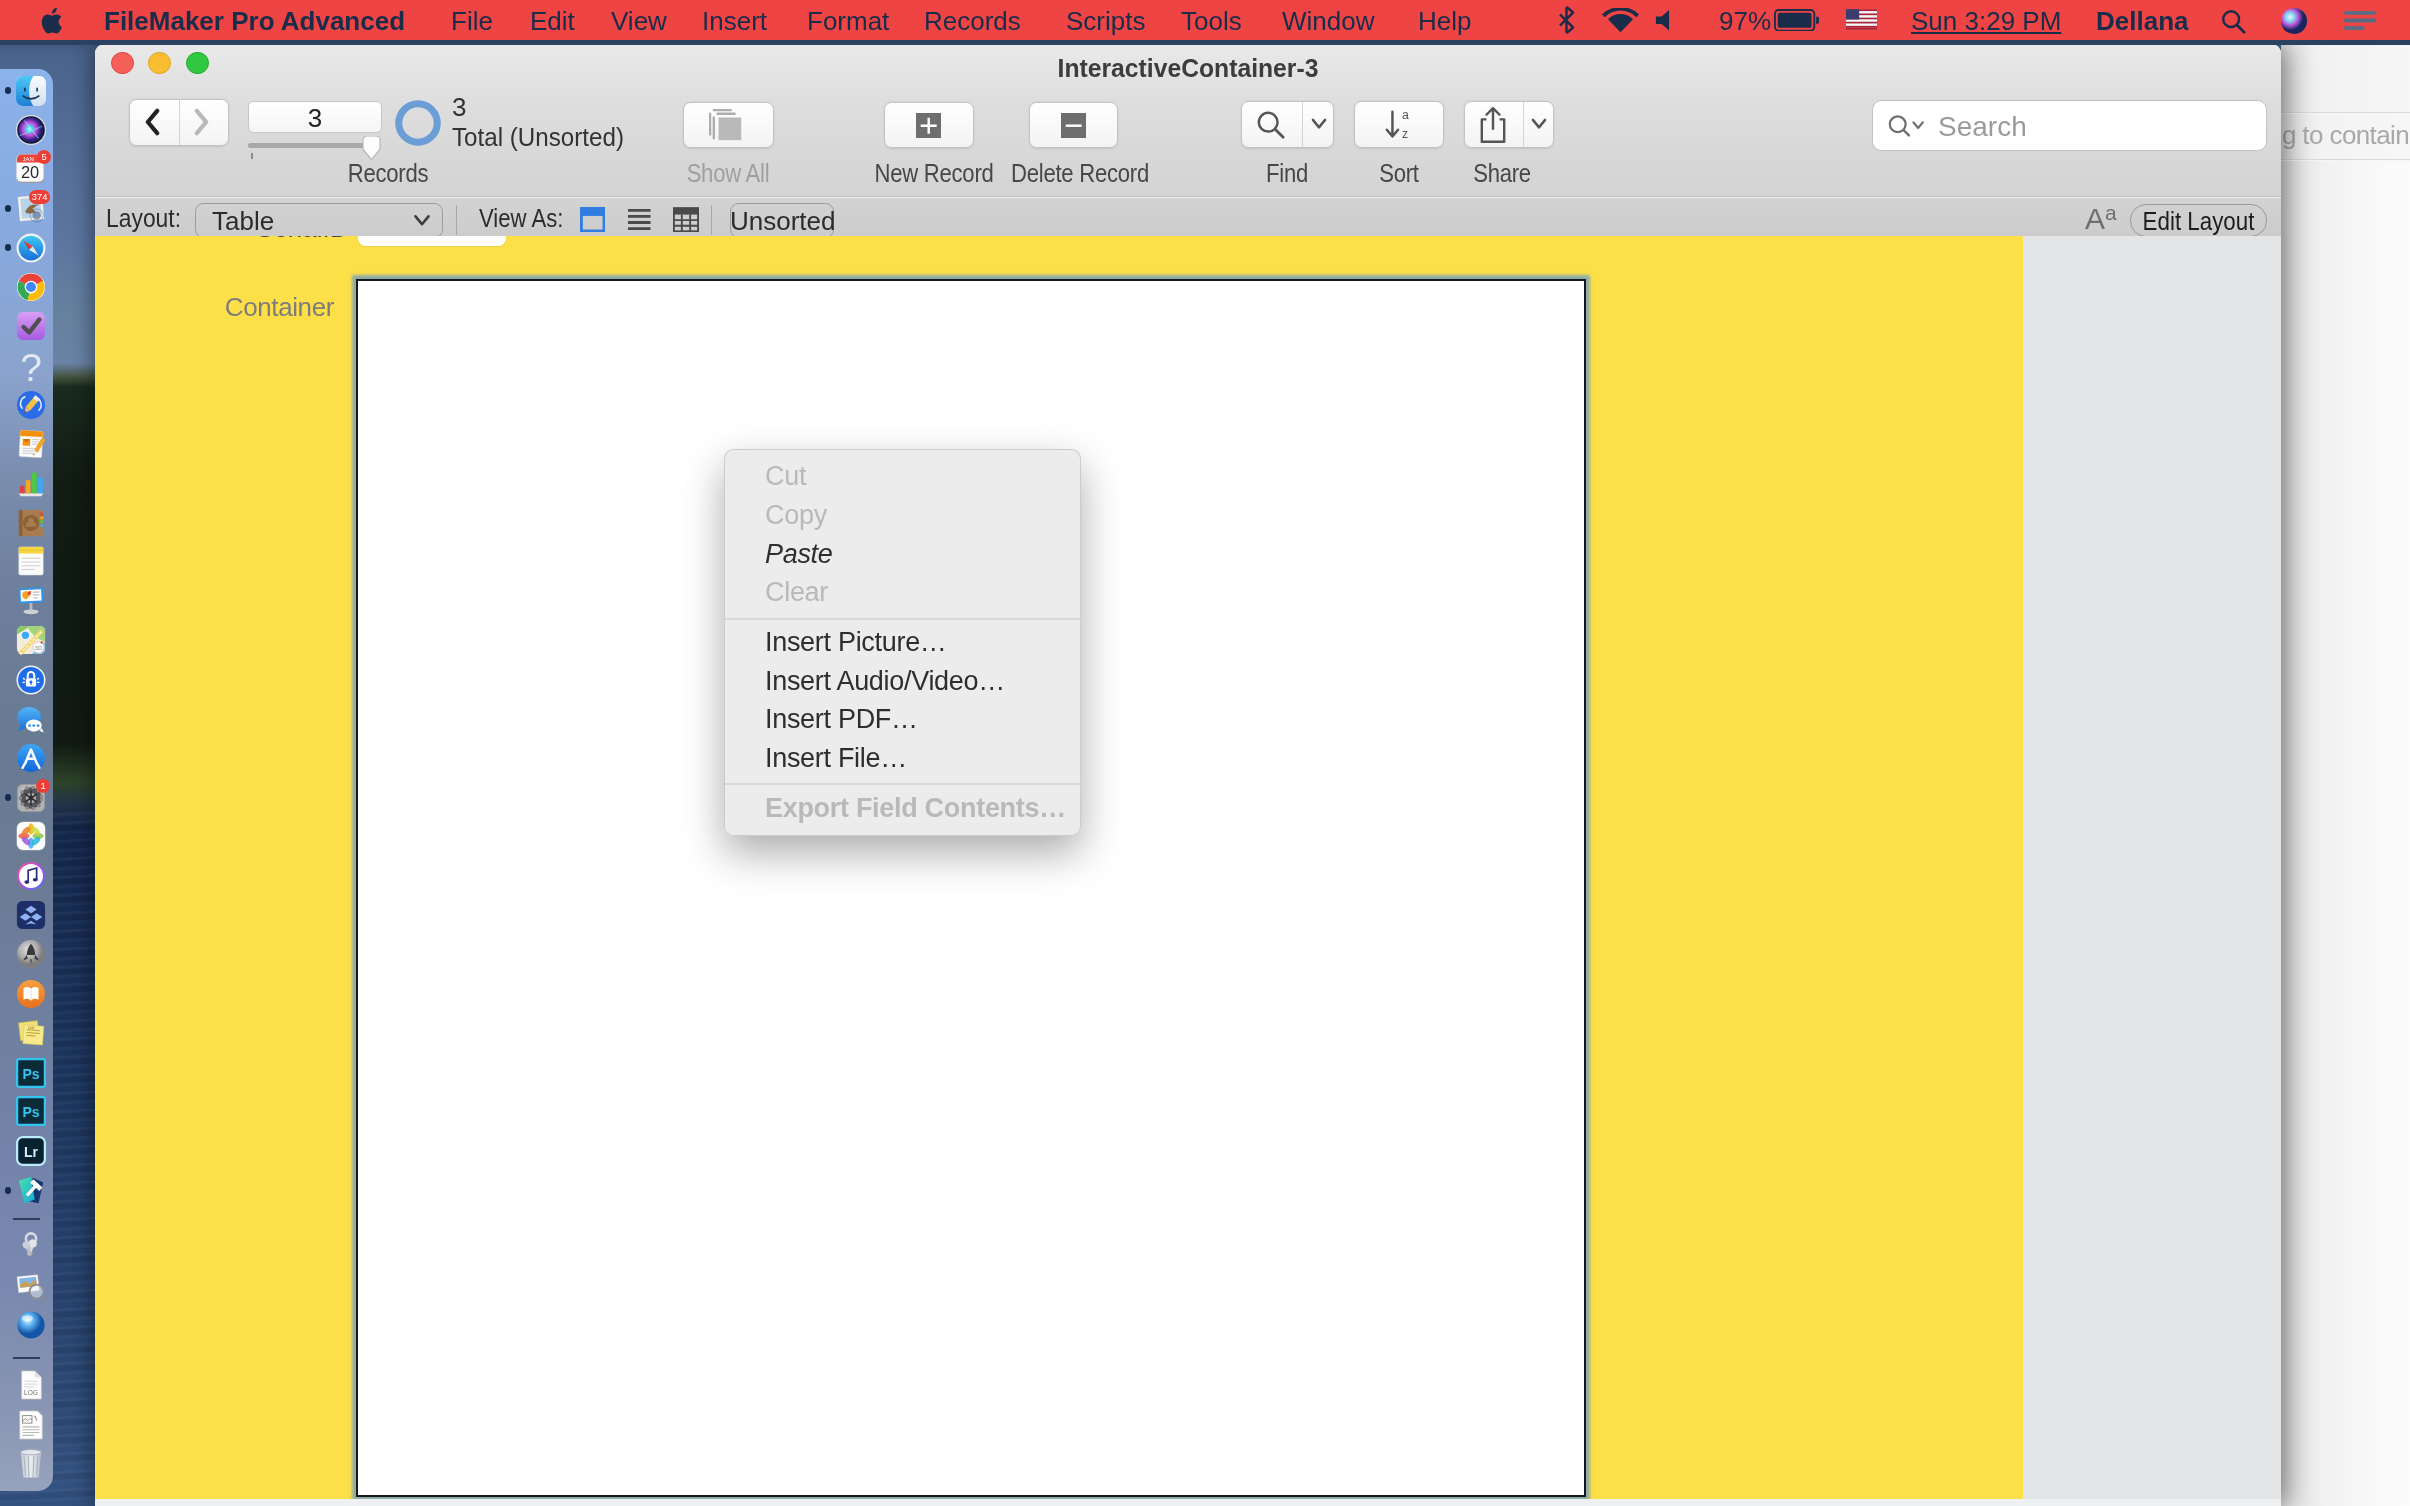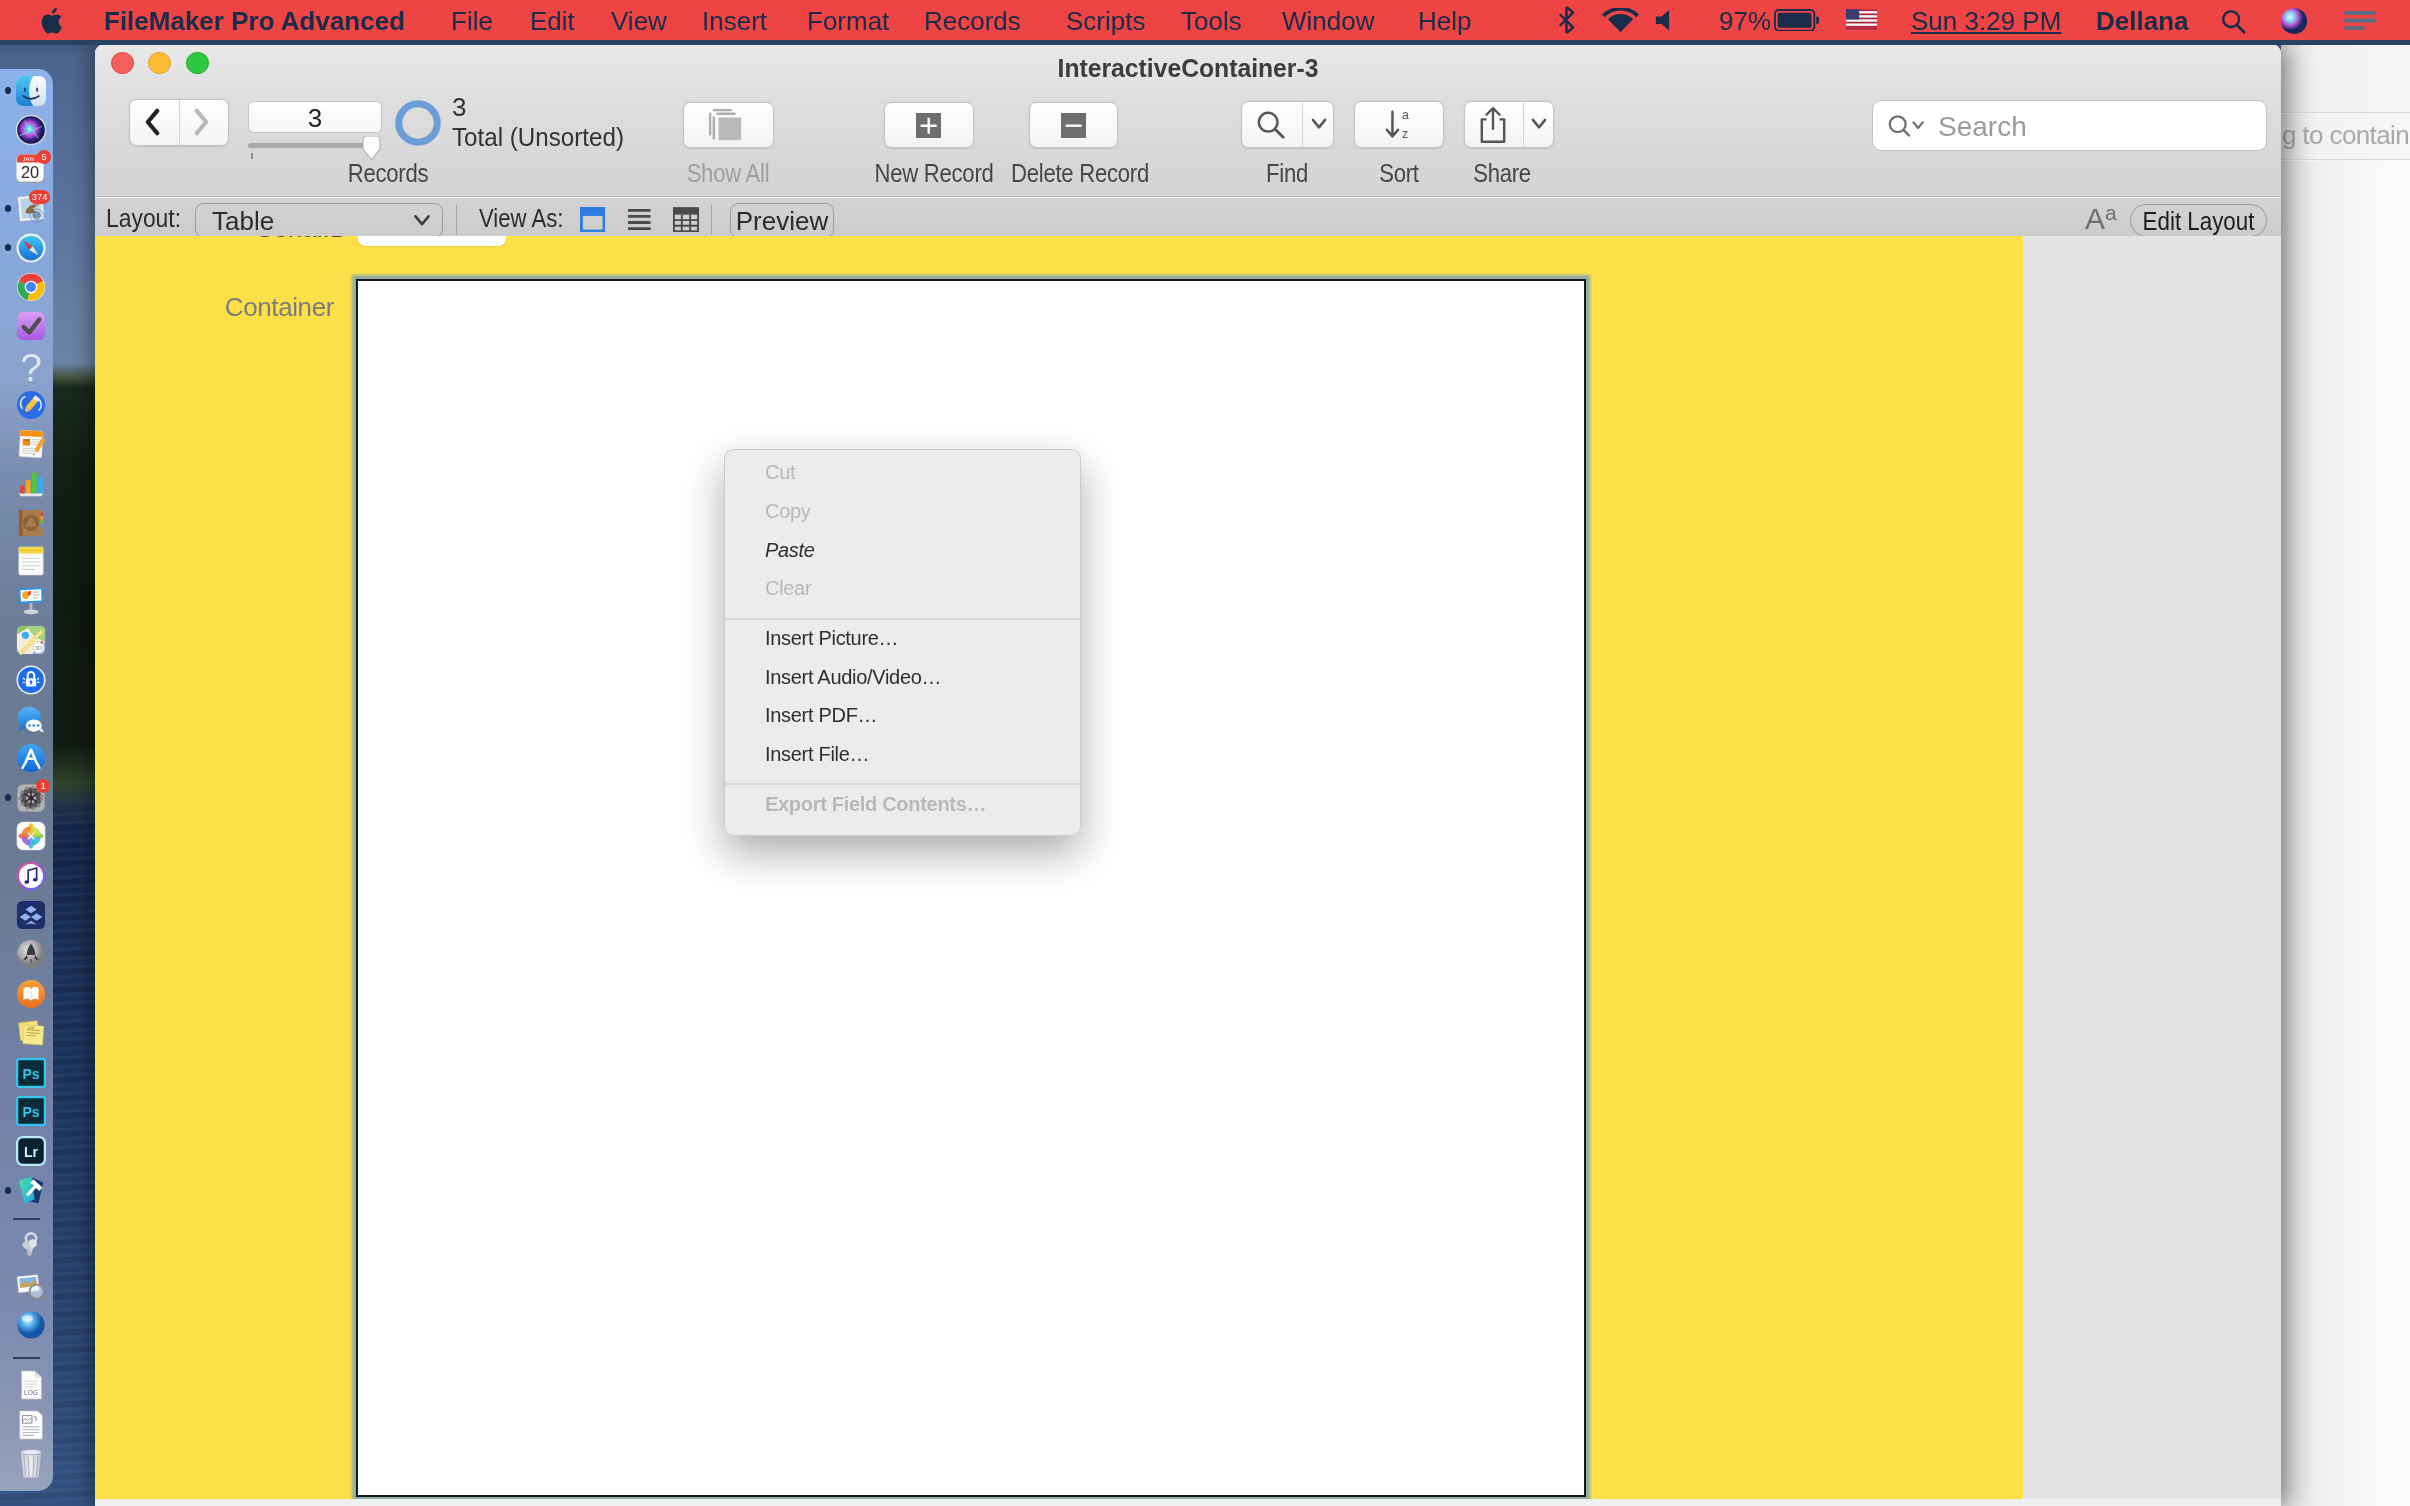--- a/index.html
+++ b/index.html
@@ -48,21 +48,21 @@
   .tlabel.dis { color:#9f9f9f; }
 
   
   #container-field { position:absolute; left:261px; top:43px; width:1230px; height:1218px; background:#fff;
     border:2.8px solid #15171a; box-shadow:0 0 2.8px 3.8px rgba(80,145,220,0.65); }
   #clabel { position:absolute; left:0px; top:56px; width:239px; font-size:26px; letter-spacing:-0.4px; color:#7d7d7d; text-align:right; }
 
   
   #cmenu { left:724px; top:449px; width:357px; height:387px; background:rgba(236,236,236,0.98);
     border-radius:9.4px; border:0.9px solid rgba(0,0,0,0.14); box-shadow:0 17px 42px rgba(0,0,0,0.33); z-index:40; }
-  #cmenu .mi { position:absolute; left:40px; font-size:20px; letter-spacing:-0.3px; color:#2e2e2e; white-space:nowrap; }
+  #cmenu .mi { position:absolute; left:40px; font-size:27px; letter-spacing:-0.3px; color:#2e2e2e; white-space:nowrap; }
   #cmenu .mi.dis { color:#b9b9b9; }
   #cmenu .msep { position:absolute; left:0; width:357px; height:1.9px; background:#d8d8d8; }
 
   
   #dock { left:0; top:69px; width:53px; height:1422px; border-radius:0 15px 15px 0;
     background:linear-gradient(to bottom, #8cb2ec 0px, #87a9dd 169px, #8aa2cc 311px,
       #7a8daf 405px, #6d7f9b 527px, #697a93 659px, #6b7b94 800px, #6f7fa0 942px,
       #7383a9 1083px, #7a89af 1224px, #8895b3 1337px, #97a3bd 1422px);
     z-index:30; }
   .di { position:absolute; left:16px; width:30px; height:30px; }
@@ -189,21 +189,21 @@
       <svg style="position:absolute;left:532px;top:8.5px;" width="24.5" height="25.4" viewBox="0 0 26 27">
         <path d="M1 3.5 h24 M1 10 h24 M1 16.5 h24 M1 23 h24" stroke="#4a4a4a" stroke-width="3"></path>
       </svg>
       <svg style="position:absolute;left:578px;top:8.5px;" width="26" height="25.4" viewBox="0 0 28 27">
         <rect x="1" y="1" width="26" height="25" fill="none" stroke="#4a4a4a" stroke-width="2"></rect>
         <rect x="1" y="1" width="26" height="7" fill="#4a4a4a"></rect>
         <path d="M1 14 h26 M1 20 h26 M9.5 8 v18 M18.5 8 v18" stroke="#4a4a4a" stroke-width="2"></path>
       </svg>
       <div style="position:absolute; left:616px; top:6.6px; width:0.9px; height:30px; background:#a8a8a8;"></div>
       <div style="position:absolute; left:635px; top:4.7px; width:104px; height:35px; border:1.4px solid #9b9b9b; border-radius:8.5px;"></div>
-      <div style="position:absolute; left:635px; top:7.5px; width:104px; text-align:center; font-size:26px; color:#2c2c2c;">Preview</div>
+      <div style="position:absolute; left:635px; top:7.5px; width:104px; text-align:center; font-size:26px; color:#2c2c2c;">Unsorted</div>
       <div style="position:absolute; left:1990px; top:2.8px; font-size:30px; color:#6f6f6f;">A<span style="font-size:21px; vertical-align:9.4px;">a</span></div>
       <div style="position:absolute; left:2035px; top:5.6px; width:137px; height:33px; border:1.4px solid #9b9b9b; border-radius:16px;"></div>
       <div style="position:absolute; left:2035px; top:8.5px; width:137px; text-align:center; font-size:25.4px; color:#1d1d1d; transform:scaleX(0.88); transform-origin:50% 0;">Edit Layout</div>
     </div>
     <div id="content">
       <div class="darkband"></div>
       <div style="position:absolute; left:161px; top:-22.6px; font-size:26px; color:#4a4a4a;">SerialID</div>
       <div style="position:absolute; left:263px; top:-24.5px; width:148px; height:34px; background:#fff; border-radius:0 0 7.5px 7.5px; box-shadow:0 0.9px 0.9px rgba(0,0,0,0.08);"></div>
       <div id="clabel">Container</div>
       <div id="container-field"></div>

